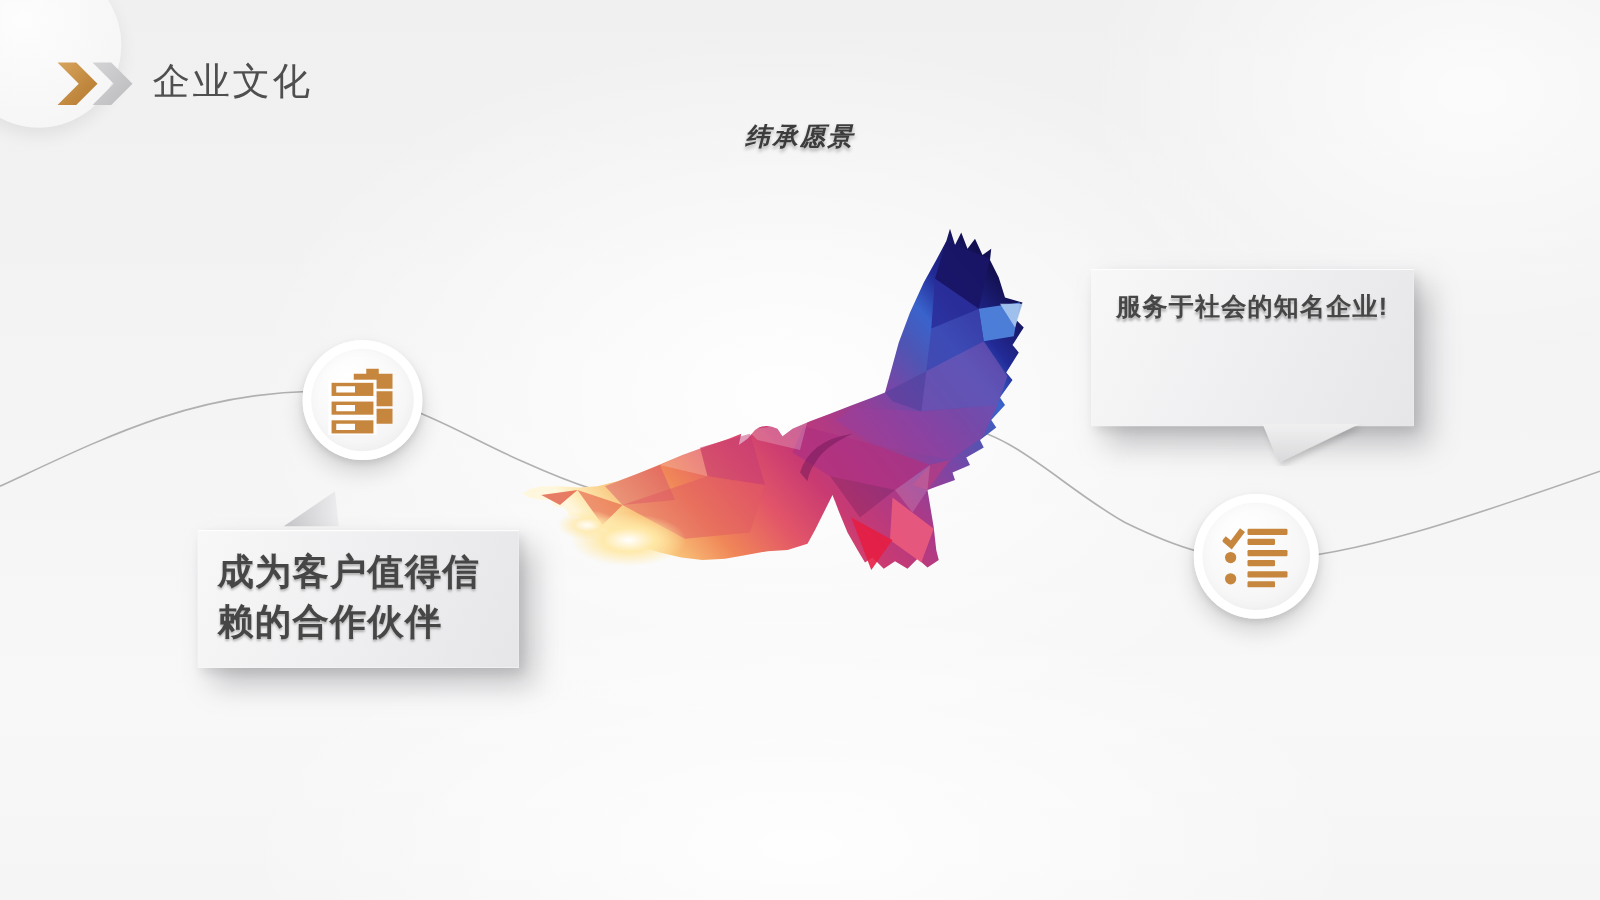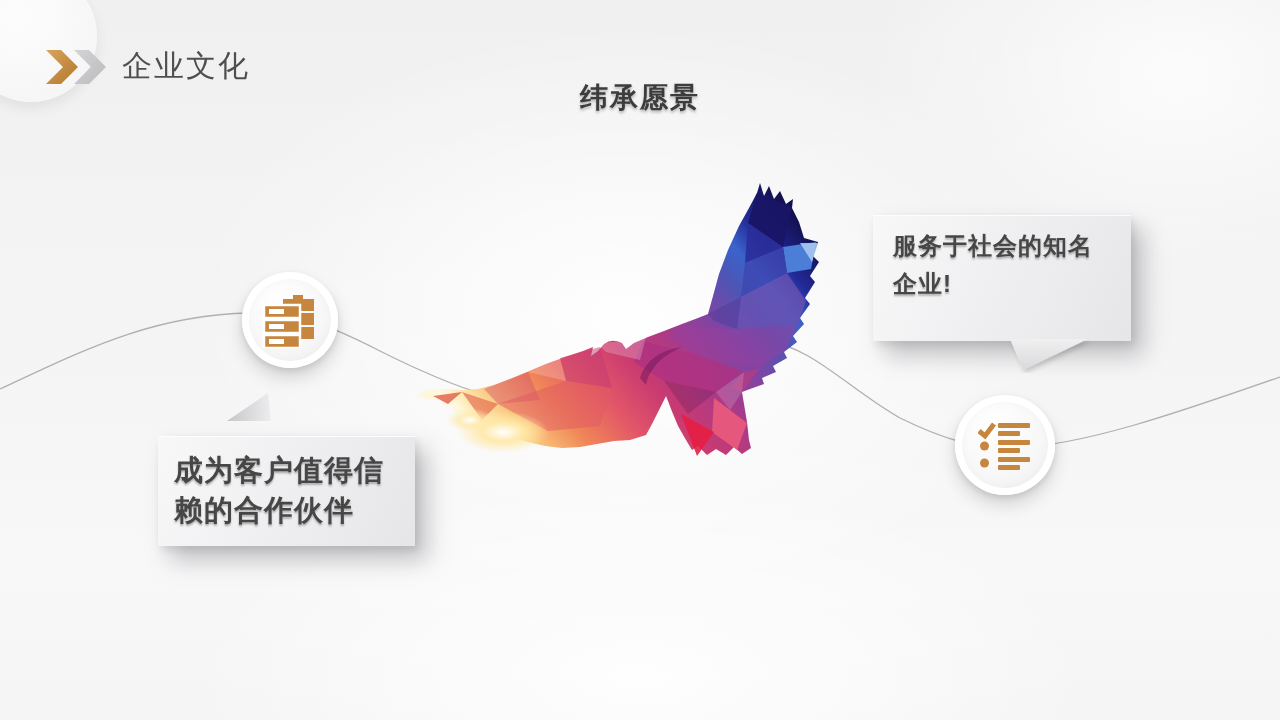--- a/index.html
+++ b/index.html
@@ -19,43 +19,44 @@
     background:radial-gradient(circle at 40% 35%, #fdfdfd, #f6f6f7 75%, #f1f1f2 100%);
     box-shadow:0 6px 14px rgba(0,0,0,.07);
   }
   .art{position:absolute;left:0;top:0;z-index:2;}
   .header{position:absolute;left:46px;top:47px;z-index:6;display:flex;align-items:flex-start;}
   .header svg{display:block;}
   .header-title{
     margin-left:14px;font-size:30px;font-weight:500;color:#4f4f4f;letter-spacing:2px;line-height:38px;
   }
   .slide-title{
-    position:absolute;left:0;top:79px;width:100%;text-align:center;z-index:6;
-    font-size:28px;font-weight:bold;color:#3c3c3c;letter-spacing:2px;
+    position:absolute;left:0;top:96px;width:100%;text-align:center;z-index:6;
+    font-size:20px;font-weight:bold;color:#3c3c3c;letter-spacing:2px;
     text-shadow:0 2px 3px rgba(50,50,50,.35);
+    font-style:italic;
   }
   .node{
     position:absolute;border-radius:50%;z-index:3;
     background:radial-gradient(circle at 38% 30%, #ffffff 0%, #f7f7f8 55%, #ebebed 100%);
     box-shadow:0 10px 18px rgba(0,0,0,.14), 0 3px 6px rgba(0,0,0,.10),
                inset 0 0 0 7px #ffffff, inset 0 0 16px rgba(0,0,0,.07);
     display:flex;align-items:center;justify-content:center;
   }
   .node-left{left:242px;top:272px;width:96px;height:96px;}
   .node-right{left:955px;top:395px;width:100px;height:100px;}
   .bubble{
     position:absolute;z-index:4;box-sizing:border-box;
     background:linear-gradient(115deg,#f8f8f9 0%, #ededef 60%, #e6e6e8 100%);
     box-shadow:12px 14px 22px rgba(110,110,115,.40), 3px 4px 8px rgba(0,0,0,.10),
                inset 0 1px 0 rgba(255,255,255,.85);
     color:#464646;font-weight:bold;
     text-shadow:0 2px 2px rgba(0,0,0,.28);
   }
-  .bubble-left{left:158px;top:436px;width:257px;height:110px;padding:14px 16px;font-size:29px;line-height:40px;letter-spacing:1px;font-family:Liberation Serif, serif;}
-  .bubble-right{left:873px;top:215px;width:258px;height:126px;padding:12px 20px;font-size:24px;line-height:38px;letter-spacing:1px;}
+  .bubble-left{left:158px;top:424px;width:257px;height:110px;padding:14px 16px;font-size:29px;line-height:40px;letter-spacing:1px;font-family:Liberation Serif, serif;}
+  .bubble-right{left:873px;top:215px;width:258px;height:126px;padding:12px 20px;font-size:20px;line-height:38px;letter-spacing:1px;}
   .tail{position:absolute;z-index:4;}
   .bubble-text{display:block;}
 </style>
 </head>
 <body>
 
 <div class="slide">
 
   <div class="corner-circle"></div>
 

